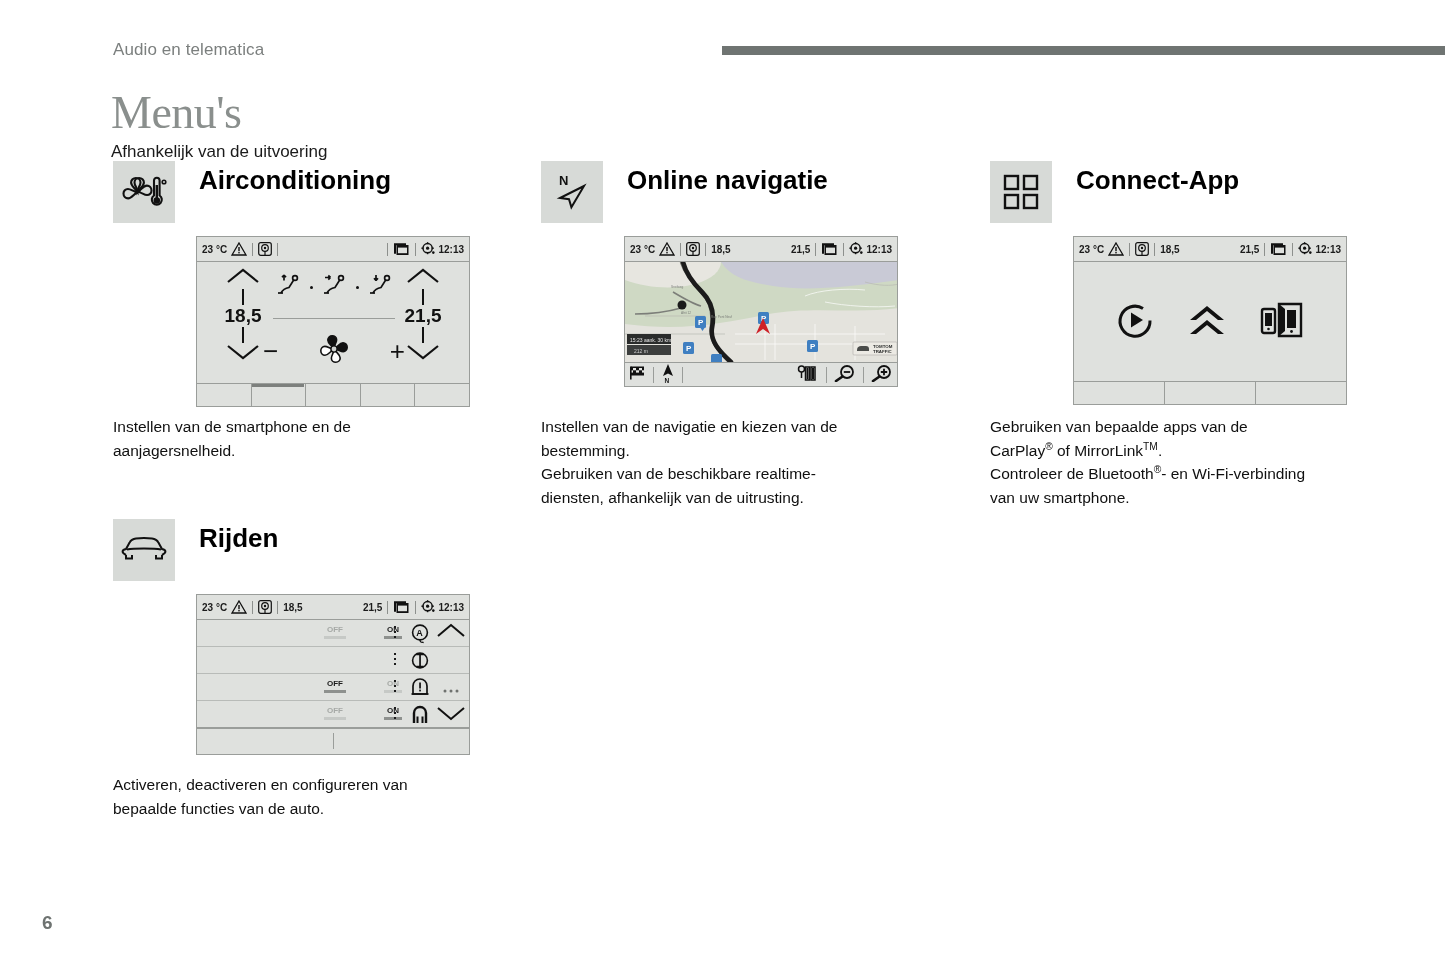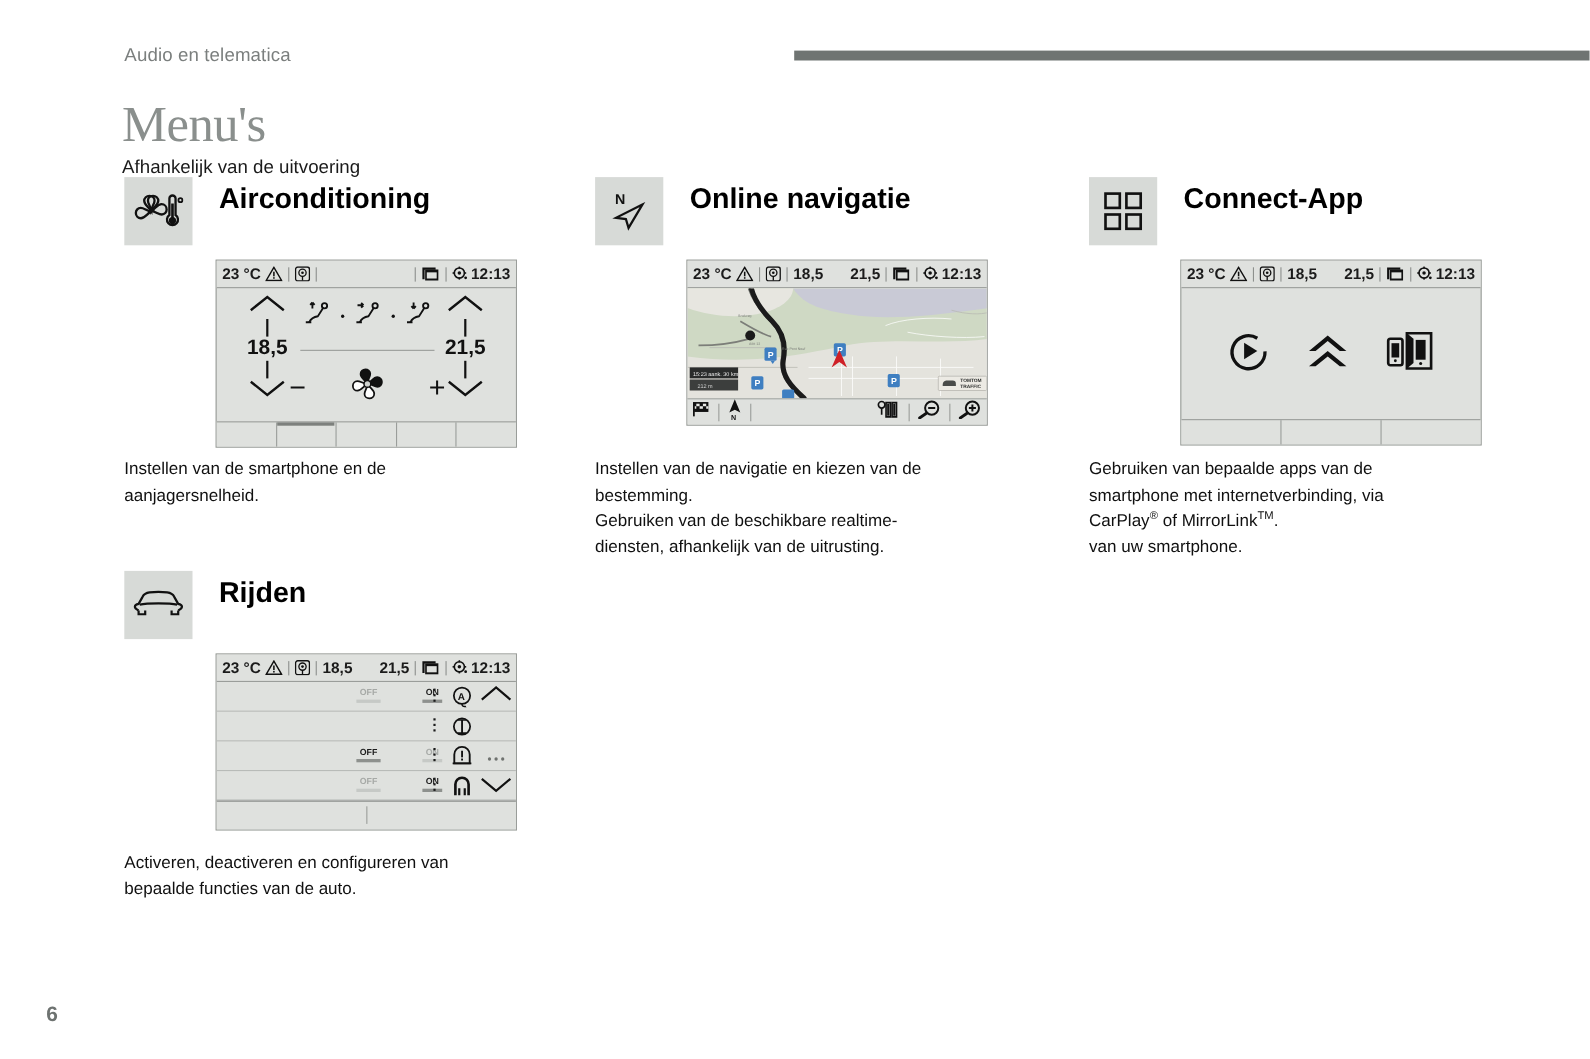--- a/index.html
+++ b/index.html
@@ -105,21 +105,21 @@
     border: 1px solid #9a9d9a;
     background: #dfe1de;
     box-sizing: border-box;
     position: relative;
   }
   .sbar {
     height: 21px;
     border-bottom: 1px solid #9a9d9a;
     display: flex;
     align-items: center;
-    font-size: 14px;
+    font-size: 10px;
     font-weight: bold;
     color: #1b1b1b;
     padding: 12px 5px;
     box-sizing: border-box;
     background: #dfe1de;
   }
   .sbar .sep {
     width: 1px;
     height: 13px;
     background: #8d908d;
@@ -764,22 +764,22 @@
       <div class="tcell"></div>
       <div class="tdiv"></div>
       <div class="tcell"></div>
       <div class="tdiv"></div>
       <div class="tcell"></div>
     </div>
   </div>
 
   <div class="sec-body" style="position:absolute; left:0; top:254px; width:400px;">
     <p>Gebruiken van bepaalde apps van de</p>
-    <p>smartphone met internetverbinding, via</p>
     <p>CarPlay<sup>®</sup> of MirrorLink<sup>TM</sup>.</p>
+    <p>Controleer de Bluetooth<sup>®</sup>- en Wi-Fi-verbinding</p>
     <p>van uw smartphone.</p>
   </div>
 </div>
 
 <div class="section" style="left:113px; top:519px; width:400px;">
   <div class="sec-head">
     <div class="sec-icon">
       <svg width="46" height="30" viewBox="0 0 46 30">
         <g fill="none" stroke="#111" stroke-width="2">
           <path d="M5 20c-2-1-3.4-2-3.4-3.4 0-1.4 1.4-2.2 3.4-2.6l3.6-6.4C9.8 5.2 12 4 15 3.6c4-.5 12-.5 16 0 3 .4 5.2 1.6 6.4 4l3.6 6.4c2 .4 3.4 1.2 3.4 2.6 0 1.4-1.4 2.4-3.4 3.4"></path>

